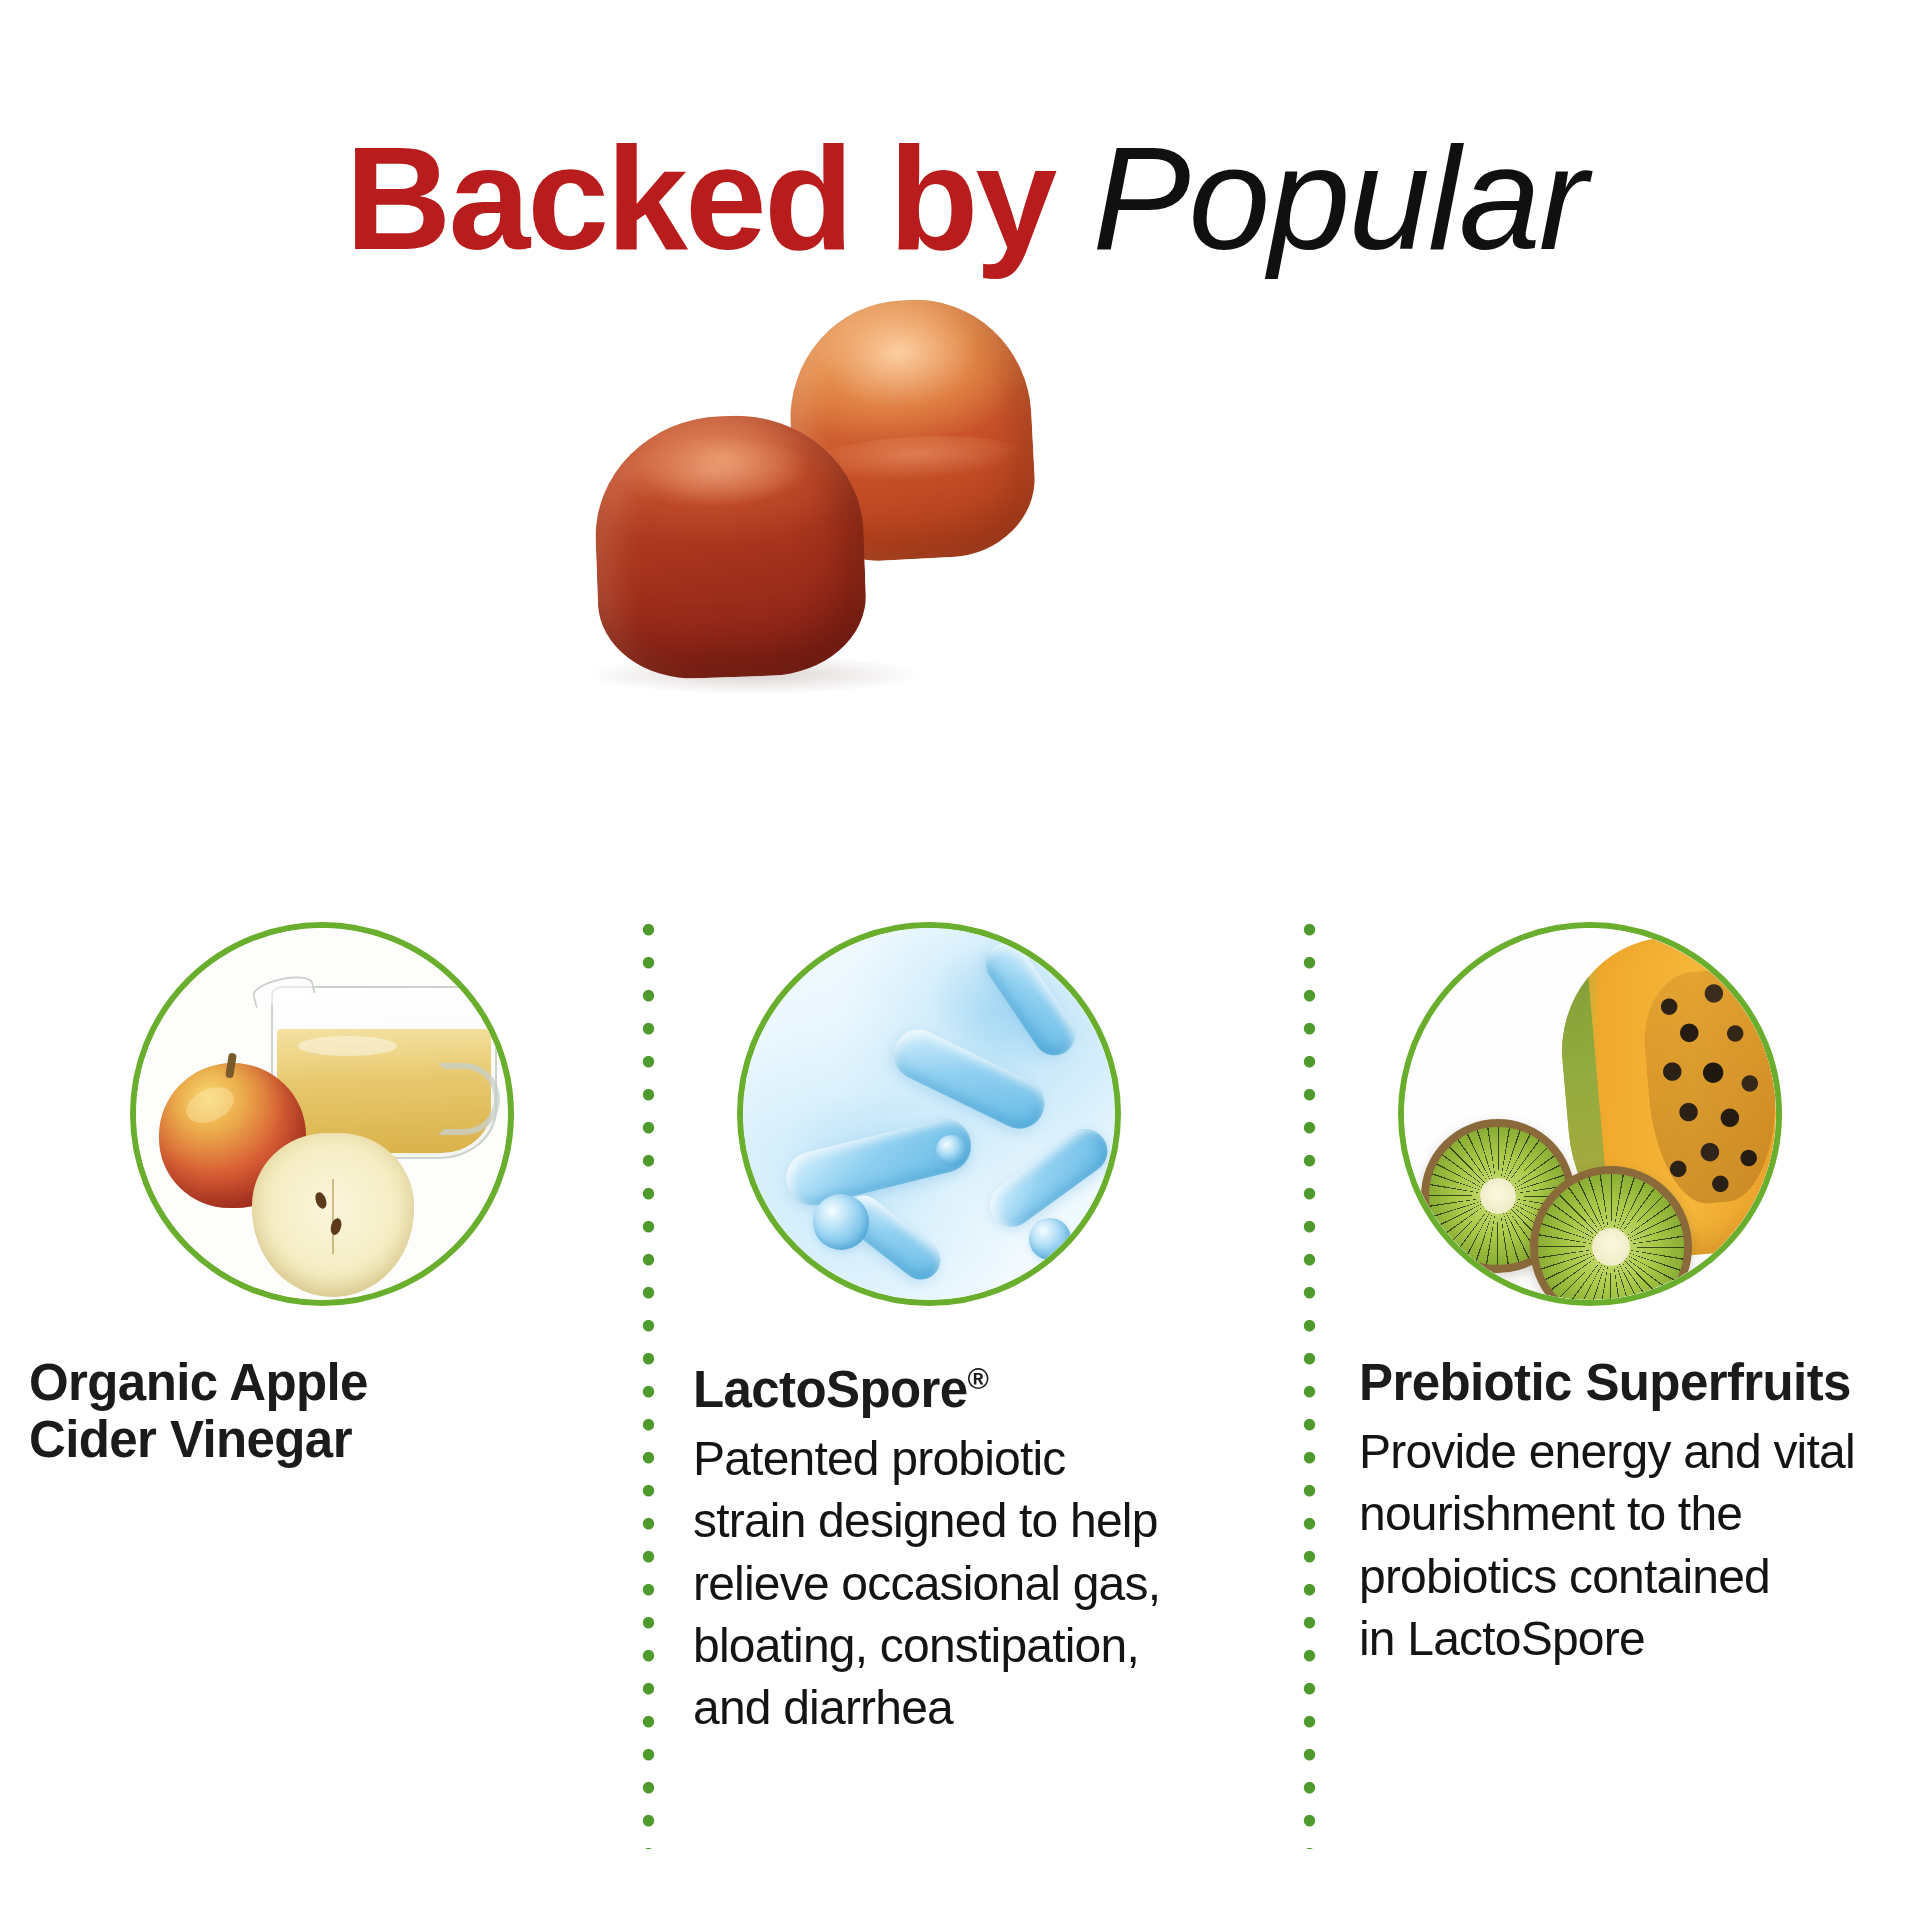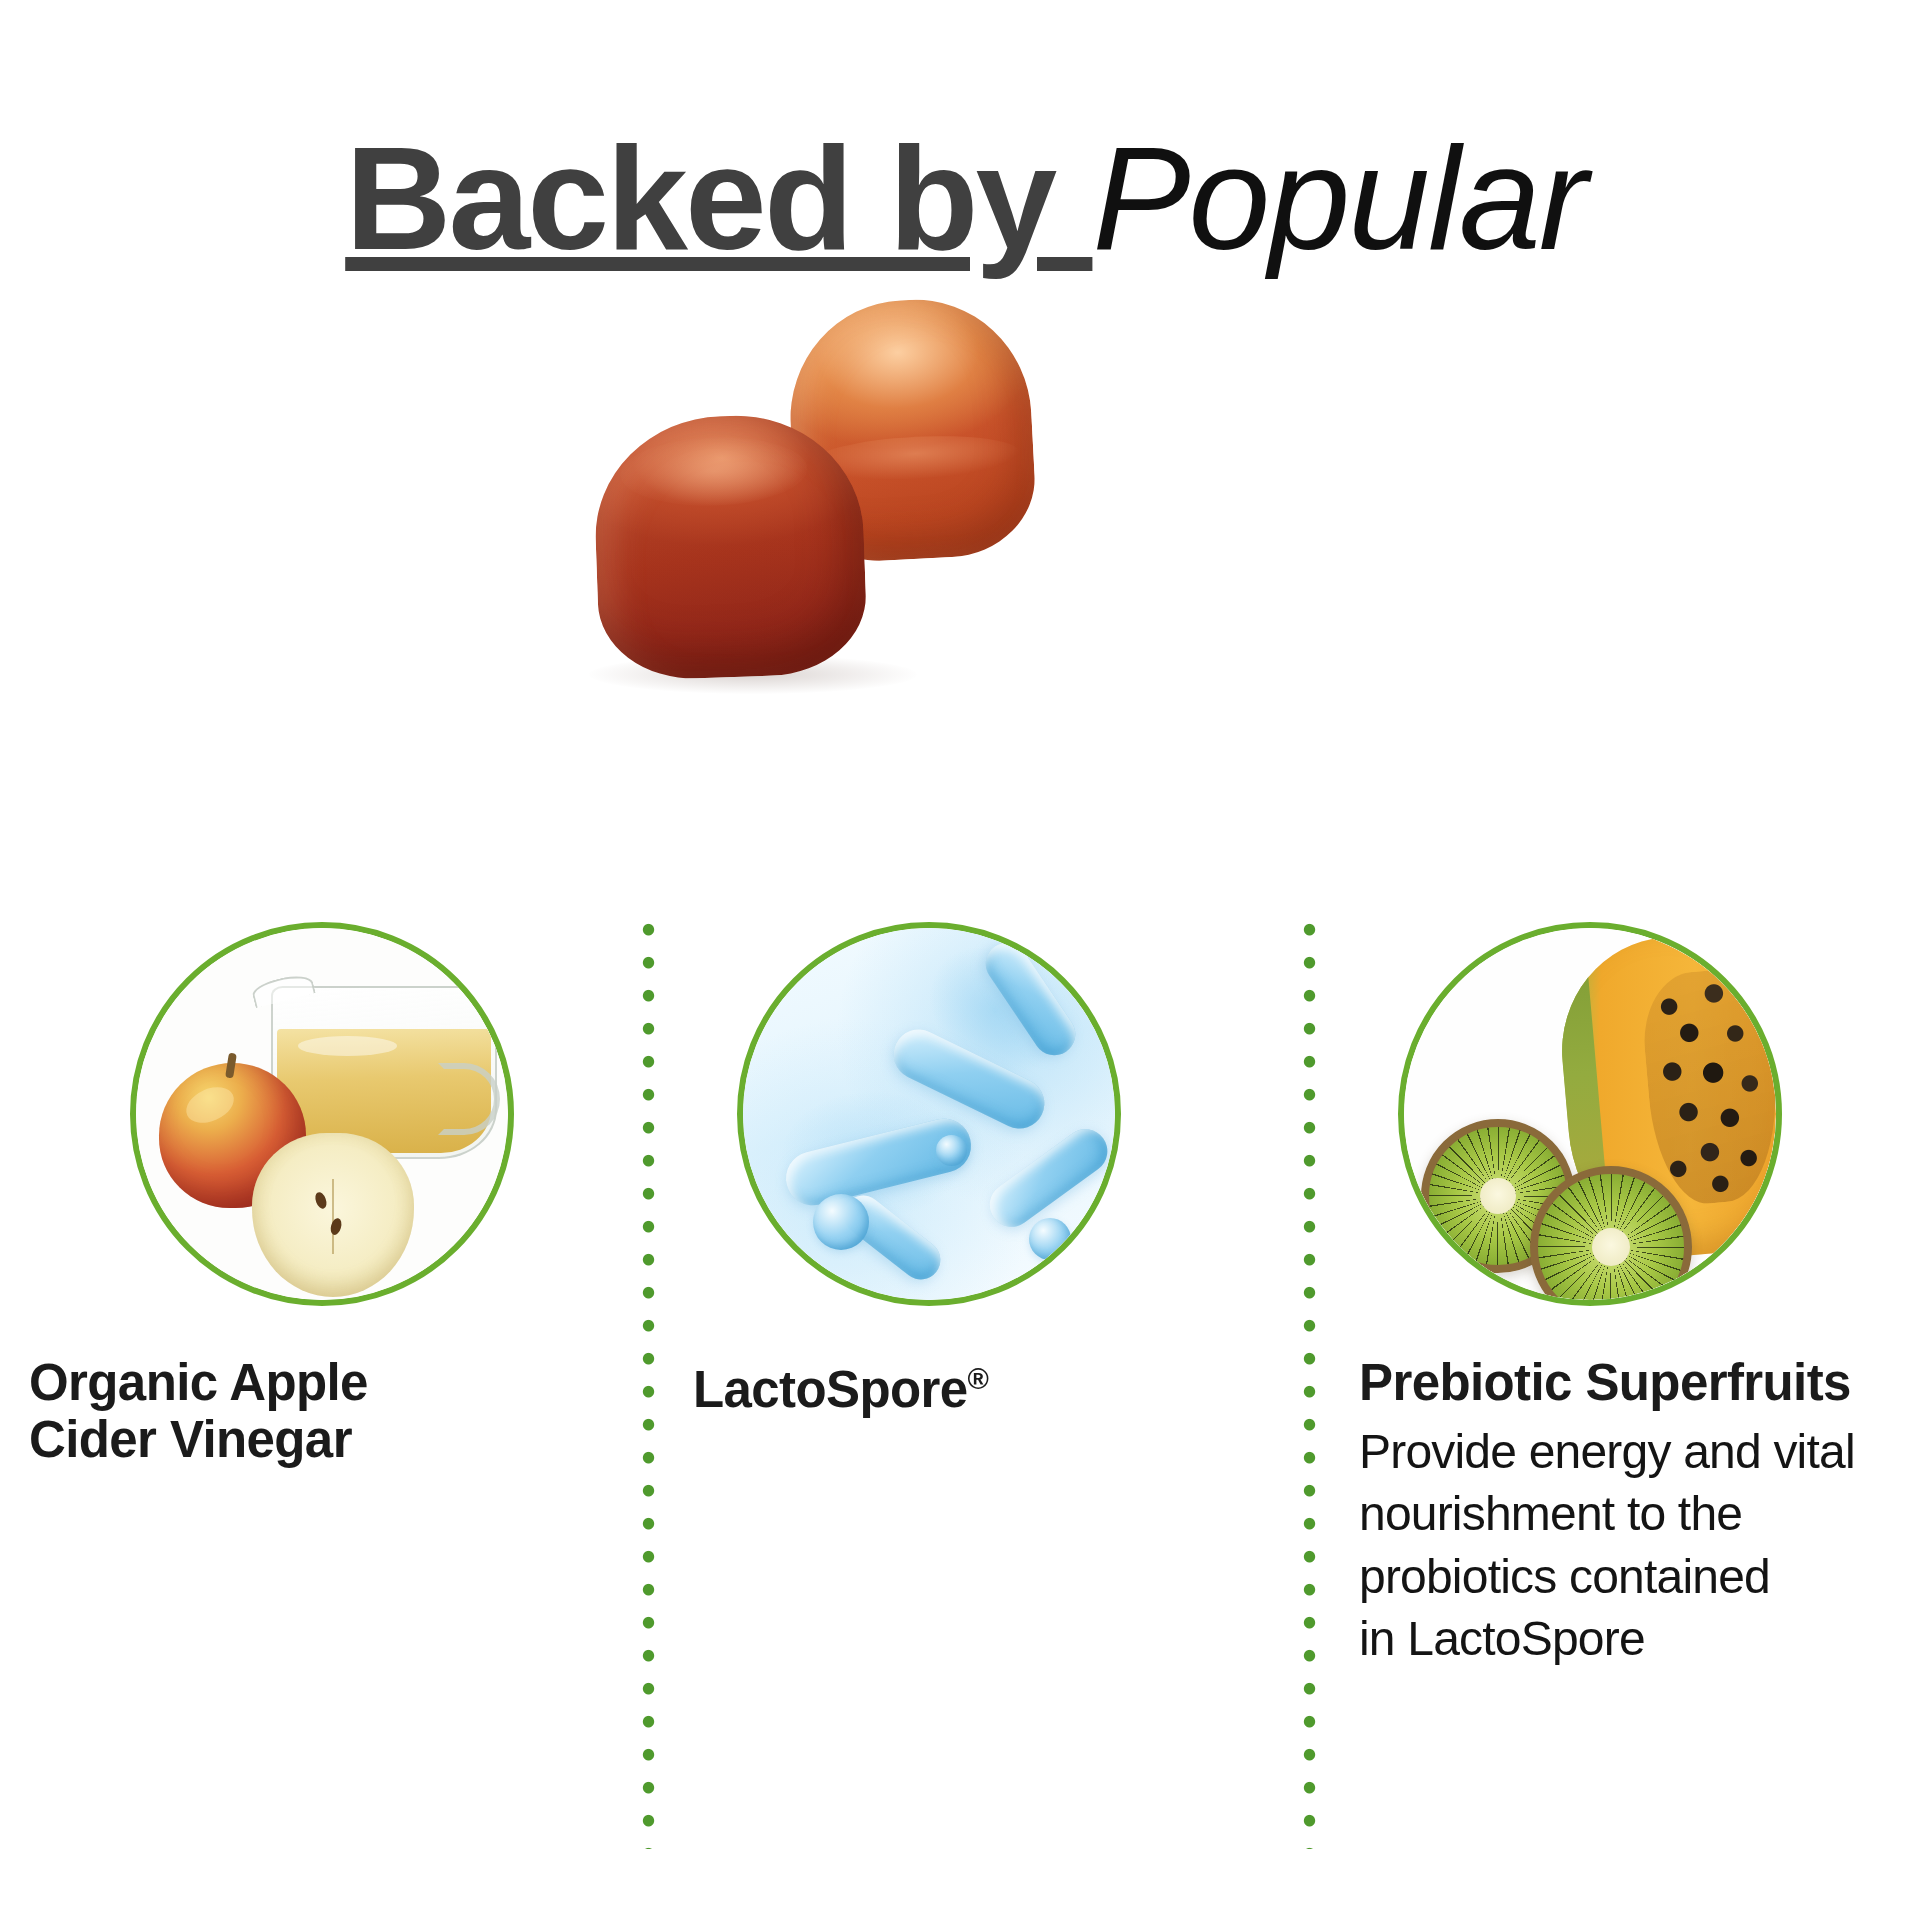--- a/index.html
+++ b/index.html
@@ -22,22 +22,21 @@
     left: 0; top: 114px;
     width: 1931px;
     text-align: center;
     white-space: nowrap;
   }
   .title-bold {
     font-family: "Liberation Sans", sans-serif;
     font-weight: 700;
     font-size: 147px;
     letter-spacing: -2.9px;
-    color: #404040;
-    text-decoration: underline;
+    color: #b91c1c;
   }
   .title-italic {
     font-family: "Liberation Sans", sans-serif;
     font-weight: 400;
     font-style: italic;
     font-size: 147px;
     letter-spacing: -1.9px;
     color: #101010;
   }
 
@@ -412,20 +411,25 @@
         <div class="rod r2"></div>
         <div class="rod r4"></div>
         <div class="rod r5"></div>
         <div class="dotcell d1"></div>
         <div class="dotcell d2"></div>
         <div class="dotcell d3"></div>
       </div>
     </div>
     <div class="text-block">
       <h2 class="heading"><span>LactoSpore</span><span class="reg">®</span></h2>
+      <p class="body-copy">Patented probiotic
+strain designed to help
+relieve occasional gas,
+bloating, constipation,
+and diarrhea</p>
     </div>
   </div>
 
   <div class="col col-3">
     <div class="circle">
       <div class="circle-inner">
         <div class="sf-bg"></div>
         <div class="papaya">
           <div class="papaya-rind"></div>
           <div class="papaya-seeds"></div>

